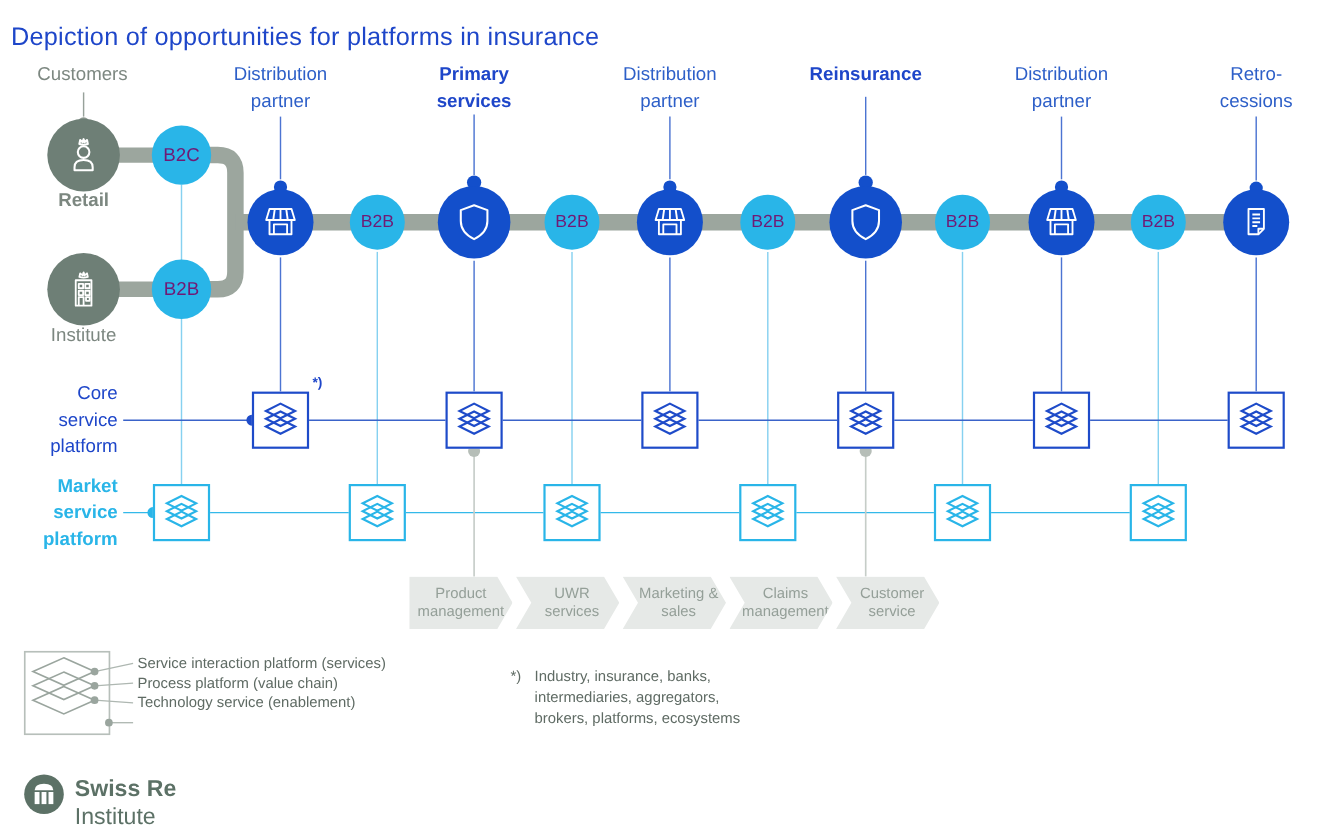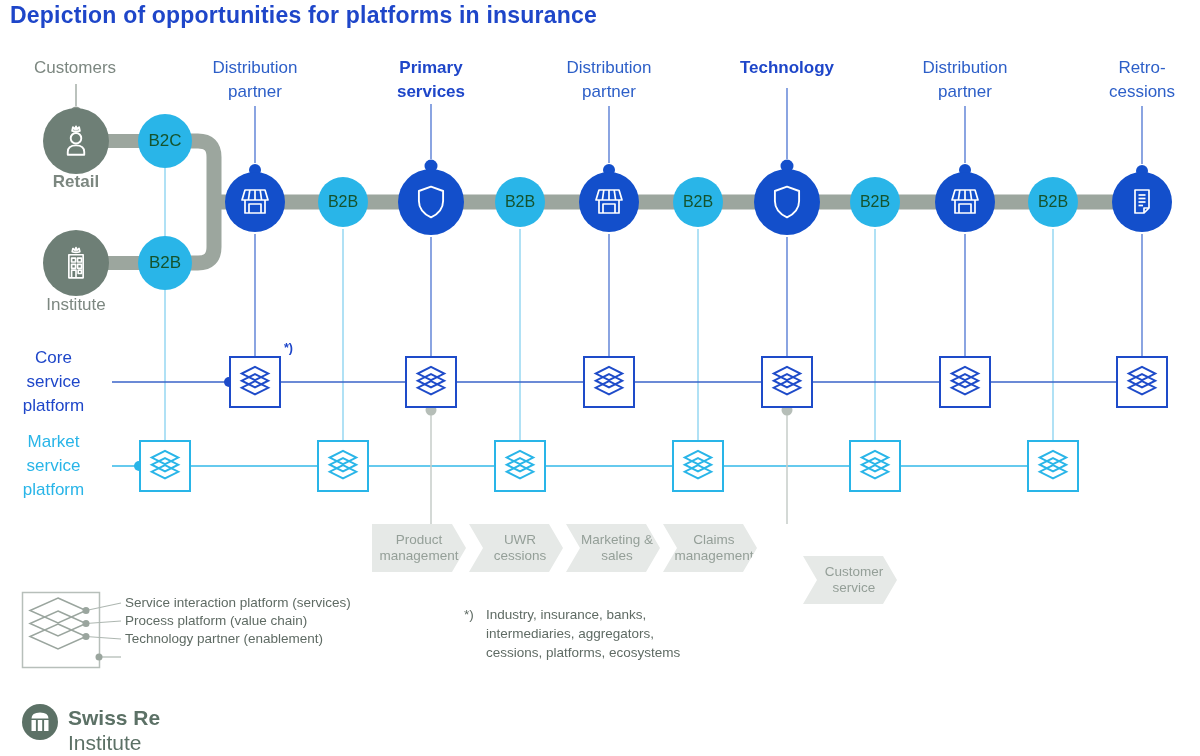--- a/index.html
+++ b/index.html
@@ -2,56 +2,56 @@
 <html style="--title-blue: #1e46c9; --label-blue: #2d5fc8; --dark-blue: #134fcb; --core-blue: #1e4bc9; --cyan: #29b5e8; --cyan-line: #86d1f0; --blue-line: #4c74d2; --gray-green: #6e7f76; --gray-text: #7c8780; --bar-gray: #9ca69e; --legend-gray: #5f6b64; --legend-line: #aeb7b1; --vc-fill: #e6e9e7; --vc-text: #949f98; --connector-gray: #c6cdc8; --connector-dot: #b6beb8; --logo-green: #5c7166;"><head>
 <meta charset="utf-8">
 <style>
   html,body { margin:0; padding:0; background:#fff; }
   .canvas {
     position:relative; width:1200px; height:756px; background:#ffffff;
     font-family:"Liberation Sans", sans-serif; overflow:hidden;
   }
   svg.layer { position:absolute; left:0; top:0; }
   .title {
-    position:absolute; left:10px; top:2px; font-size:23px; font-weight:bold;
+    position:absolute; left:10px; top:20px; font-size:23px; font-weight:normal;
     color:var(--title-blue); letter-spacing:0.2px;
   }
   .col-label {
     position:absolute; width:160px; text-align:center; font-size:17px;
     line-height:24px; color:var(--label-blue); white-space:pre-line; top:56px;
   }
   .col-label.bold { font-weight:bold; color:var(--title-blue); }
   .col-label.gray { color:var(--gray-text); }
   .gray-circle {
     position:absolute; width:66px; height:66px; border-radius:50%;
     background:var(--gray-green); display:flex; align-items:center; justify-content:center;
   }
   .cyan-circle {
-    position:absolute; border-radius:50%; background:var(--cyan); color:#14532d;
+    position:absolute; border-radius:50%; background:var(--cyan); color:#701a75;
     display:flex; align-items:center; justify-content:center; font-size:17px;
   }
   .dark-circle {
     position:absolute; border-radius:50%; background:var(--dark-blue);
     display:flex; align-items:center; justify-content:center;
   }
   .under-label {
     position:absolute; width:120px; text-align:center; font-size:17px; color:var(--gray-text);
   }
   .pbox {
     position:absolute; width:52px; height:52px; background:#fff; box-sizing:border-box;
     display:flex; align-items:center; justify-content:center;
   }
   .pbox.core { border:2px solid var(--core-blue); }
   .pbox.market { border:2px solid var(--cyan); }
   .row-label {
-    position:absolute; width:107px; text-align:center; font-size:17px; line-height:24px;
+    position:absolute; width:107px; text-align:right; font-size:17px; line-height:24px;
     white-space:pre-line;
   }
   .row-label.core { color:var(--title-blue); }
-  .row-label.market { color:var(--cyan); }
+  .row-label.market { color:var(--cyan);font-weight:bold; }
   .fnmark { position:absolute; font-size:12.5px; color:var(--title-blue); font-weight:bold; }
   .chev {
     position:absolute; top:524px; width:94px; height:48px; background:var(--vc-fill);
     display:flex; align-items:center; justify-content:center; text-align:center;
     font-size:13.5px; line-height:16px; color:var(--vc-text); white-space:pre-line;
     clip-path:polygon(0 0, calc(100% - 14px) 0, 100% 50%, calc(100% - 14px) 100%, 0 100%, 14px 50%);
     padding-left:8px; box-sizing:border-box;
   }
   .chev.first { clip-path:polygon(0 0, calc(100% - 14px) 0, 100% 50%, calc(100% - 14px) 100%, 0 100%); padding-left:0; }
   .legend-text { position:absolute; left:125px; top:594px; font-size:13.5px; line-height:18px; color:var(--legend-gray); }
@@ -149,21 +149,21 @@
 
   <div class="title">Depiction of opportunities for platforms in insurance</div>
 
   <div class="col-label gray" style="left:-5px;">Customers</div>
   <div class="col-label" style="left:175px;">Distribution
 partner</div>
   <div class="col-label bold" style="left:351px;">Primary
 services</div>
   <div class="col-label" style="left:529px;">Distribution
 partner</div>
-  <div class="col-label bold" style="left:707px;">Technology</div>
+  <div class="col-label bold" style="left:707px;">Reinsurance</div>
   <div class="col-label" style="left:885px;">Distribution
 partner</div>
   <div class="col-label" style="left:1062px;">Retro-
 cessions</div>
 
   <div class="gray-circle" style="left:43px; top:108px;">
     <svg width="44" height="44" viewBox="0 0 40 40" fill="none" stroke="#fff" stroke-width="1.7" stroke-linejoin="round">
       <path d="M16.5 10.8 L17.2 7.5 L19.2 9.4 L20 6.8 L20.8 9.4 L22.8 7.5 L23.5 10.8 Q20 12 16.5 10.8 Z"></path>
       <circle cx="20" cy="17.5" r="4.8"></circle>
       <path d="M12.5 32.5 V30 Q12.5 24 20 24 Q27.5 24 27.5 30 V32.5 Z"></path>
@@ -340,39 +340,39 @@
       <path d="M26 9 L41 16.5 L26 24 L11 16.5 Z"></path>
         <path d="M26 17 L41 24.5 L26 32 L11 24.5 Z"></path>
         <path d="M26 25 L41 32.5 L26 40 L11 32.5 Z"></path>
     </svg>
   </div>
 
   <div>
     <div class="chev first" style="left:372px;">Product
 management</div>
     <div class="chev" style="left:469px;">UWR
-cessions</div>
+services</div>
     <div class="chev" style="left:566px;">Marketing &amp;
 sales</div>
     <div class="chev" style="left:663px;">Claims
 management</div>
-    <div class="chev" style="left:803px;margin-top:32px;">Customer
+    <div class="chev" style="left:760px;">Customer
 service</div>
   </div>
 
   <div class="legend-text">
     <div>Service interaction platform (services)</div>
     <div>Process platform (value chain)</div>
-    <div>Technology partner (enablement)</div>
+    <div>Technology service (enablement)</div>
   </div>
 
   <div class="footnote" style="left:464px; top:605px;">*)</div>
   <div class="footnote" style="left:486px; top:605px; width:220px;">Industry, insurance, banks,
 intermediaries, aggregators,
-cessions, platforms, ecosystems</div>
+brokers, platforms, ecosystems</div>
 
   <div class="logo-circle">
     <svg width="36" height="36" viewBox="0 0 36 36">
       <path d="M9.5 14.5 Q9.5 8.5 18 8.5 Q26.5 8.5 26.5 14.5 Z" fill="#fff"></path>
       <rect x="9.5" y="16" width="4.4" height="11" fill="#fff"></rect>
       <rect x="15.8" y="16" width="4.4" height="11" fill="#fff"></rect>
       <rect x="22.1" y="16" width="4.4" height="11" fill="#fff"></rect>
     </svg>
   </div>
   <div class="logo-name">Swiss Re</div>

